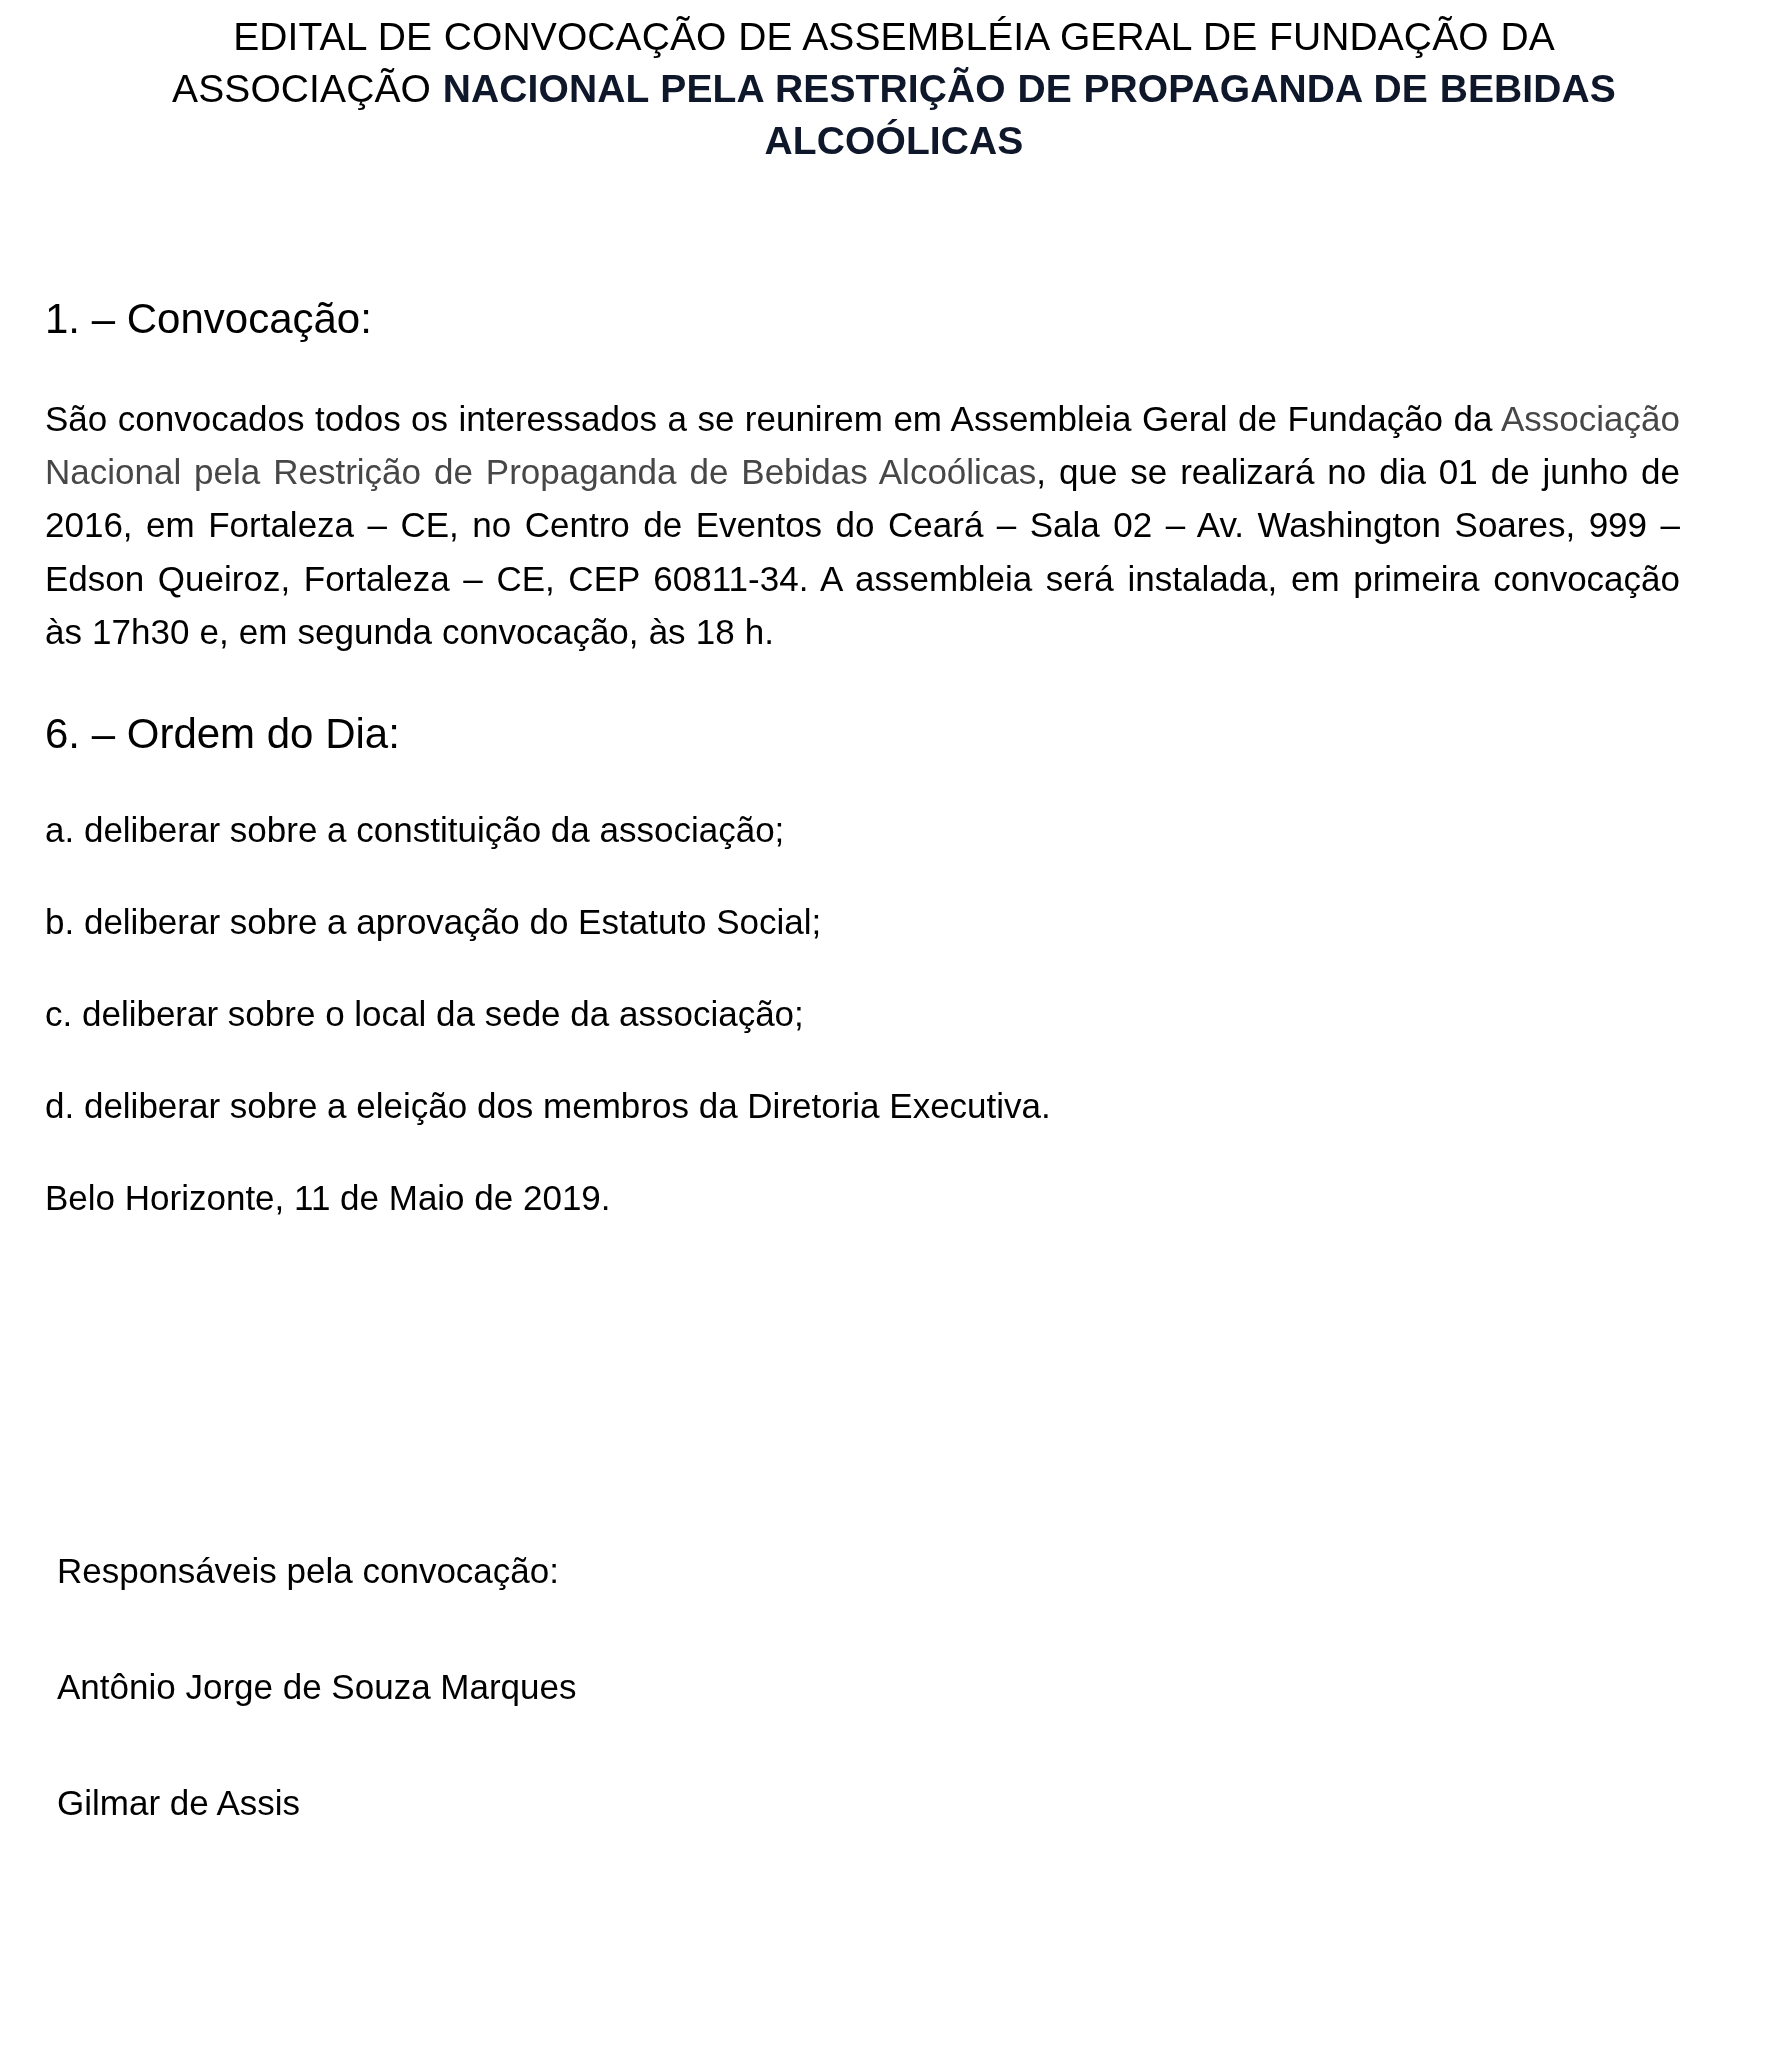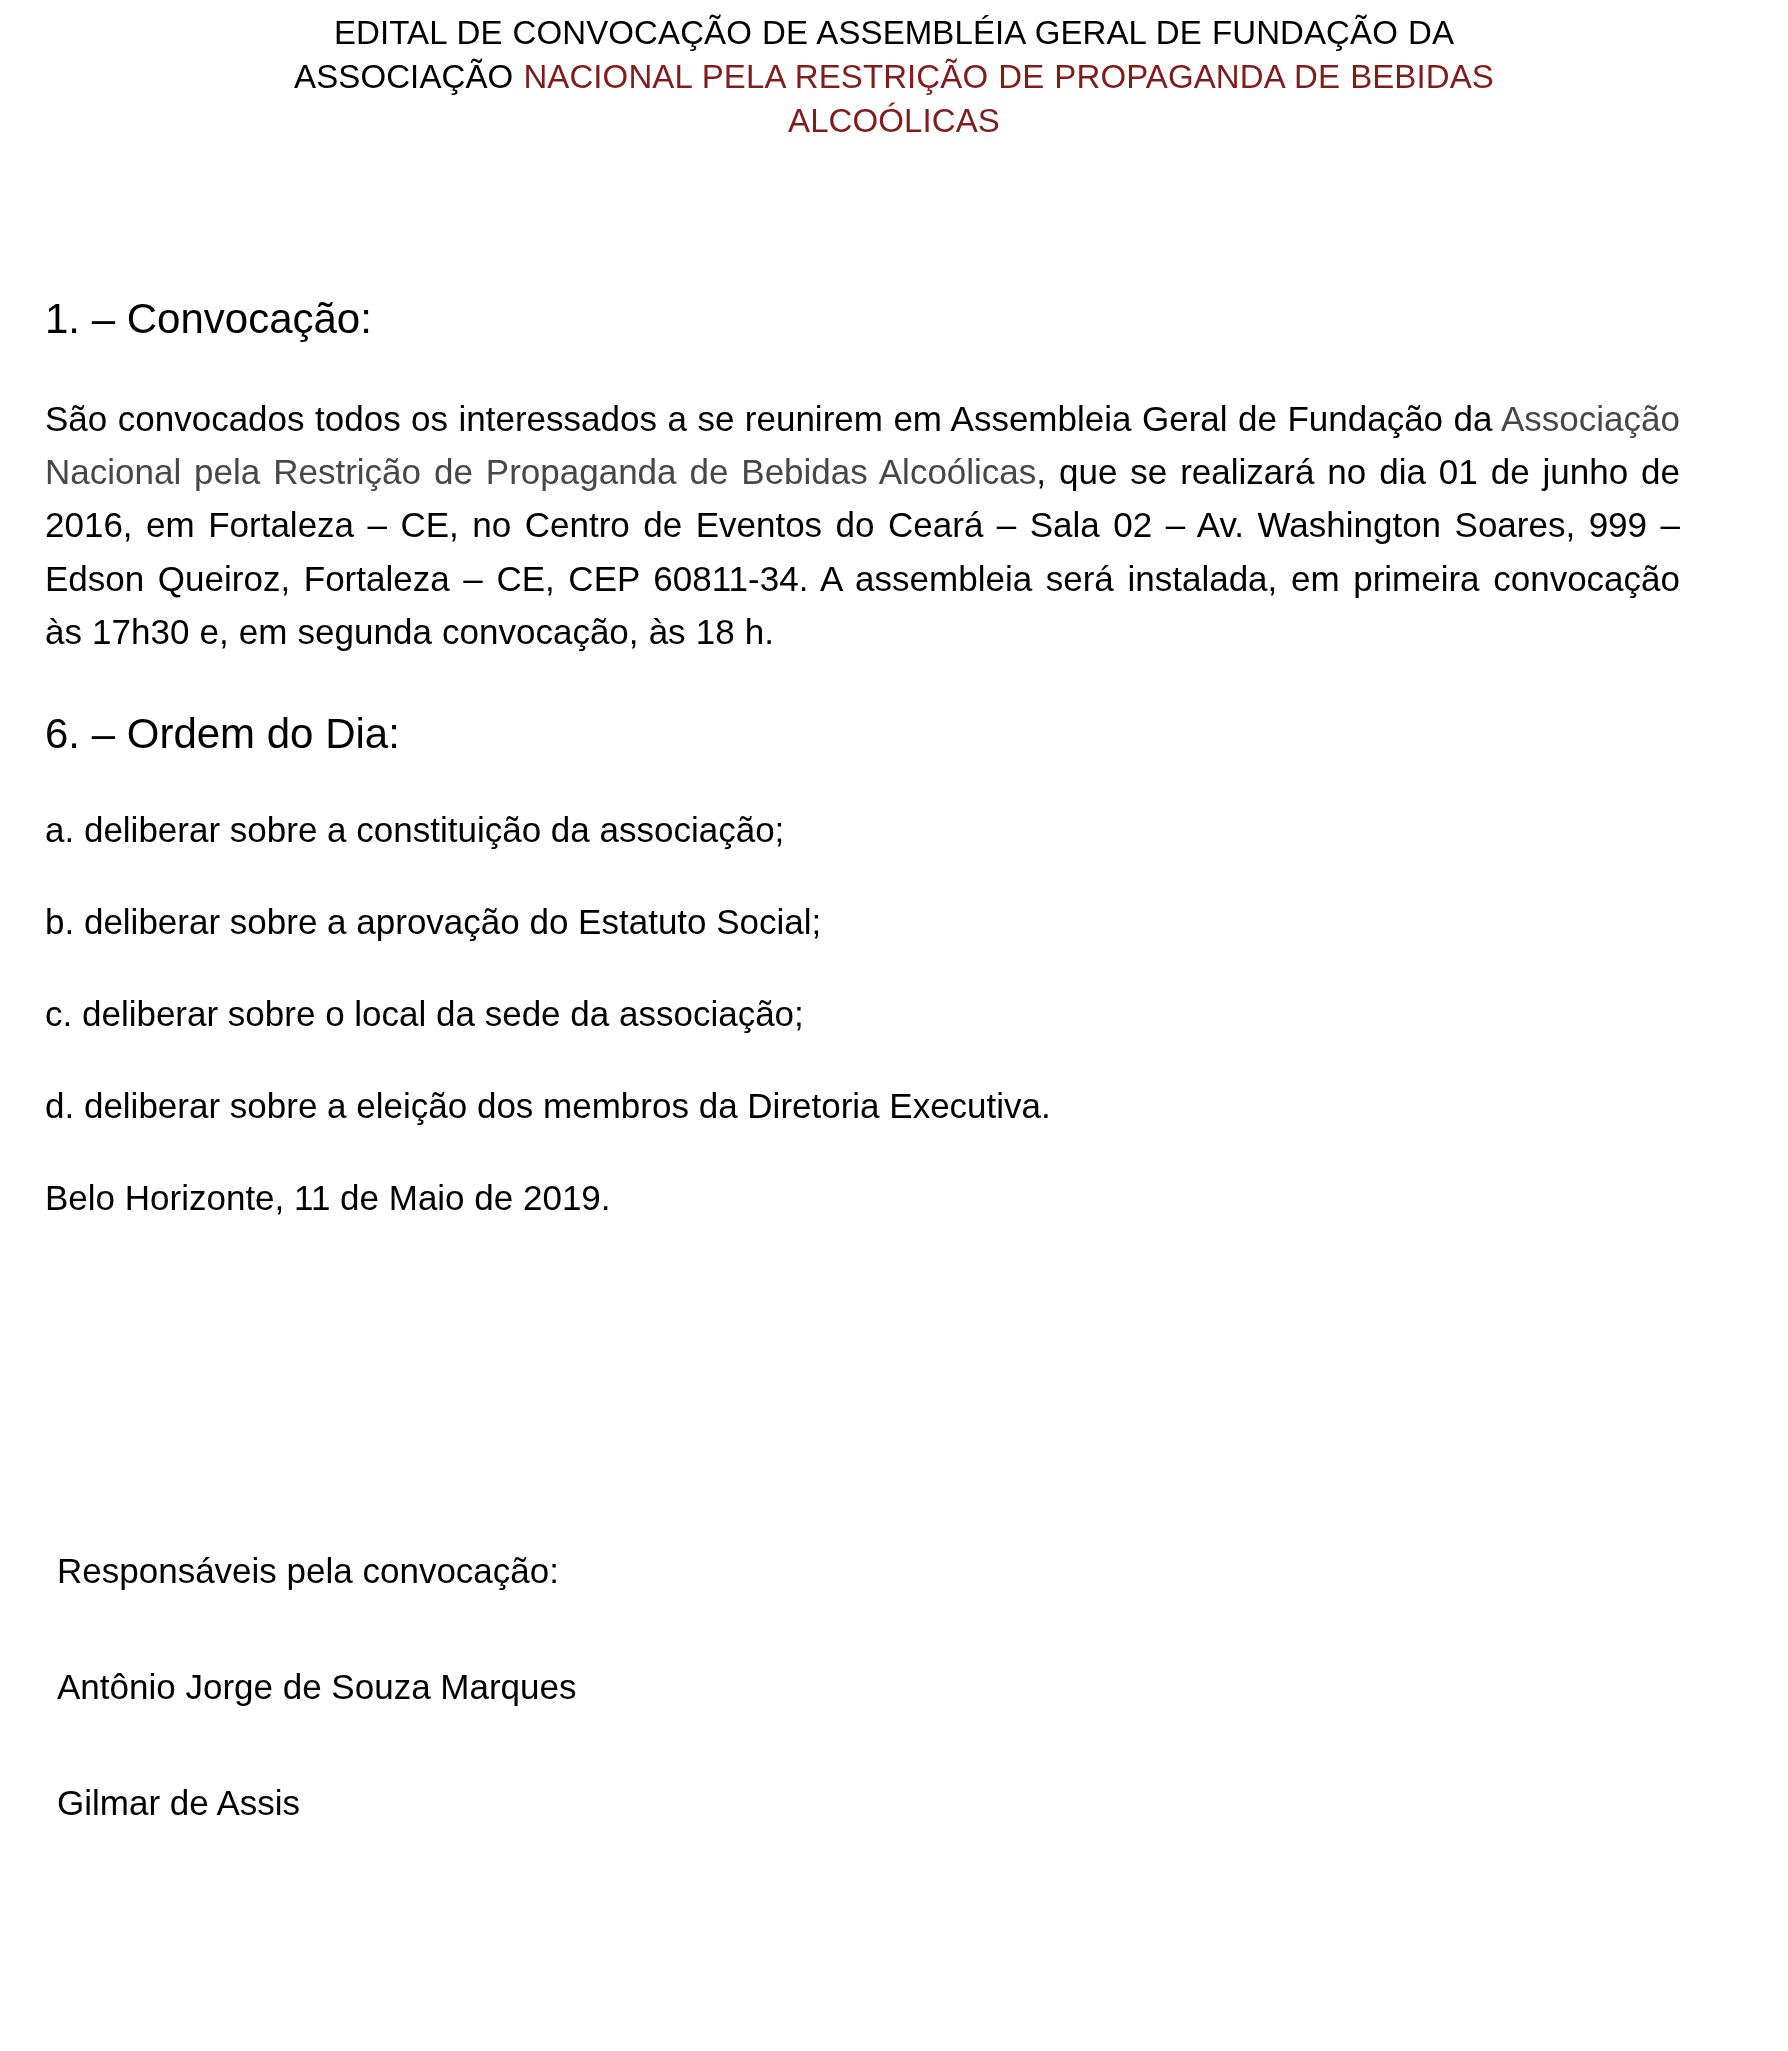--- a/index.html
+++ b/index.html
@@ -23,32 +23,32 @@
     box-sizing: border-box;
   }
 
   
   .doc-title {
     position: absolute;
     left: 98px;
     right: 98px;
     top: 11.4px;
     text-align: center;
-    font-size: 33px;
+    font-size: 39px;
     line-height: 1.33;
     letter-spacing: 0.1px;
     word-spacing: 0.8px;
   }
   .title-line {
     display: block;
     white-space: nowrap;
   }
   .title-line.l3 { white-space: normal; }
   .tk-black { color: #000000; }
-  .tk-gray  { color: #7f1d1d; }
+  .tk-gray  { color: #0f172a; font-weight: bold; }
 
   
   .body-block {
     position: absolute;
     left: 45px;
     width: 1635px;
     top: 298px;
     font-size: 35px;
     line-height: 1.0;
   }

